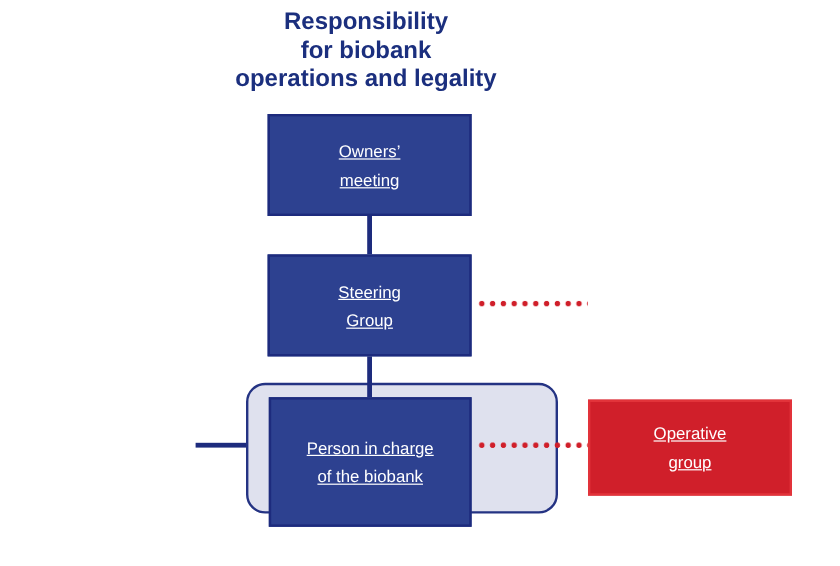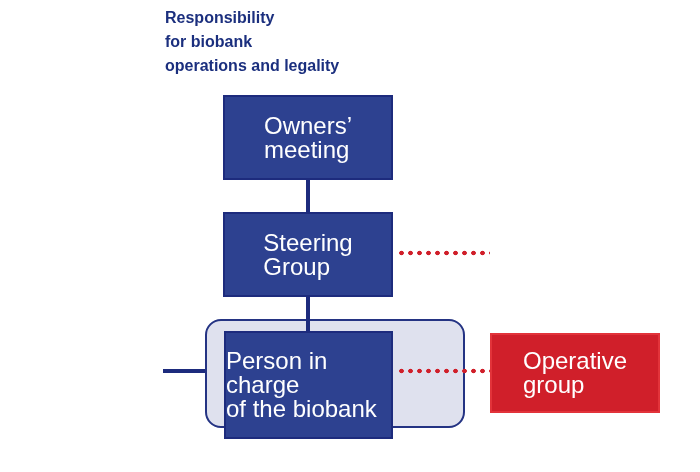--- a/index.html
+++ b/index.html
@@ -9,29 +9,29 @@
     --red:#d01f2a;
     --red-border:#e2333a;
     --panel:#dfe1ee;
   }
   html,body{margin:0;padding:0;background:#fff;}
   #canvas{
     position:relative;width:700px;height:472px;background:#ffffff;
     font-family:"Liberation Sans","DejaVu Sans",sans-serif;overflow:hidden;
   }
   .hdr{
-    position:absolute;font-weight:700;font-size:16px;line-height:24px;
-    white-space:pre-line;
+    position:absolute;font-weight:700;font-size:20px;line-height:24px;
+    text-align:center;white-space:pre-line;
   }
   #hdr-left{left:165px;top:6px;width:280px;color:var(--text-navy);}
   #hdr-right{left:485px;top:6px;width:180px;color:var(--red);}
   .box{
     position:absolute;box-sizing:border-box;display:flex;align-items:center;
-    justify-content:center;text-align:left;white-space:pre-line;
-    color:#ffffff;font-size:24px;line-height:24px;
+    justify-content:center;text-align:center;white-space:pre-line;
+    color:#ffffff;font-size:14px;line-height:24px;text-decoration:underline;
   }
   .blue{background:var(--blue-fill);border:2px solid var(--navy);}
   .redbox{background:var(--red);border:2px solid var(--red-border);}
   #owners{left:223px;top:95px;width:170px;height:85px;}
   #steering{left:223px;top:212px;width:170px;height:85px;}
   #person{left:224px;top:331px;width:169px;height:108px;z-index:3;}
   #sci{left:490px;top:212px;width:170px;height:85px;}
   #op{left:490px;top:333px;width:170px;height:80px;}
   #panel{
     position:absolute;box-sizing:border-box;left:205px;top:319px;width:260px;height:109px;

